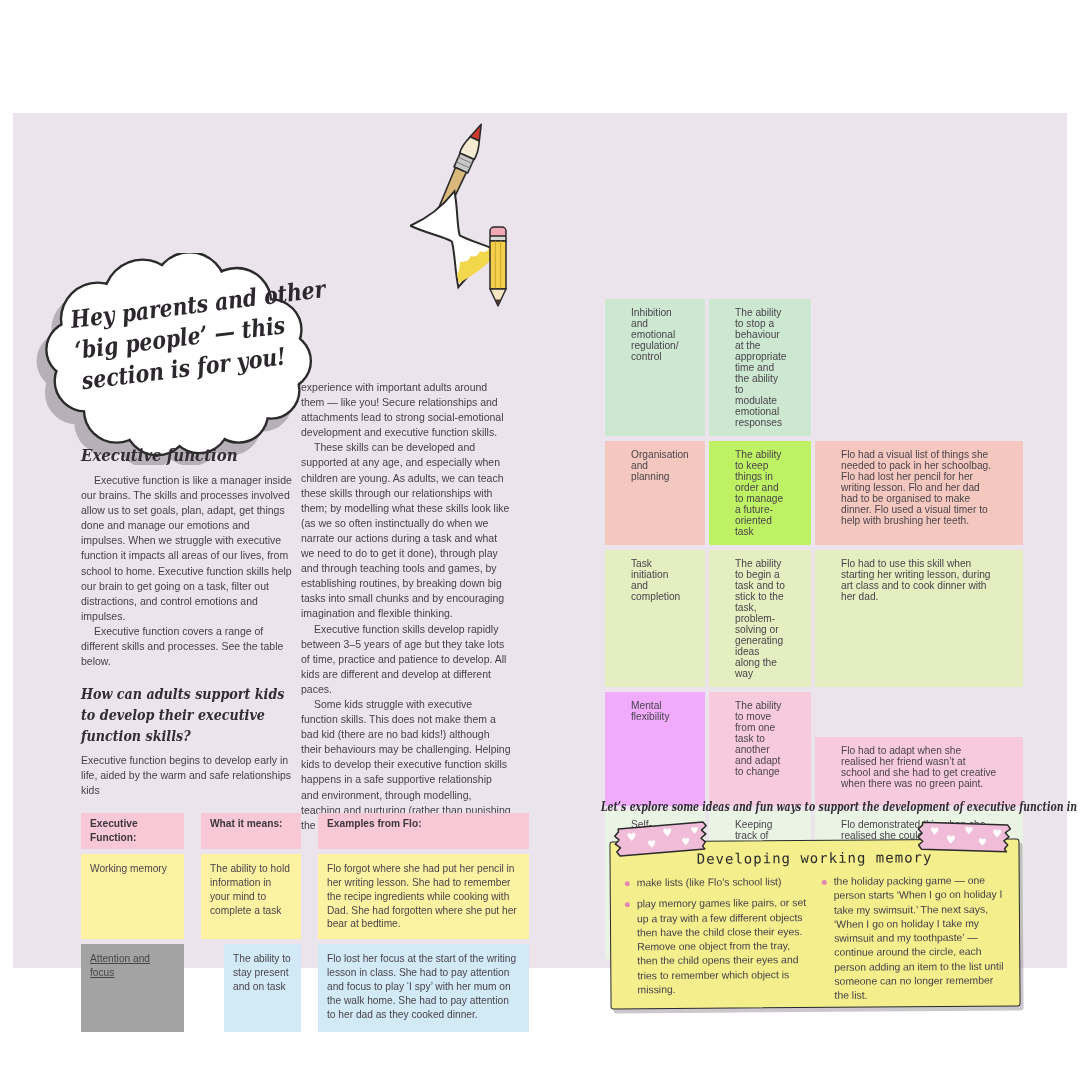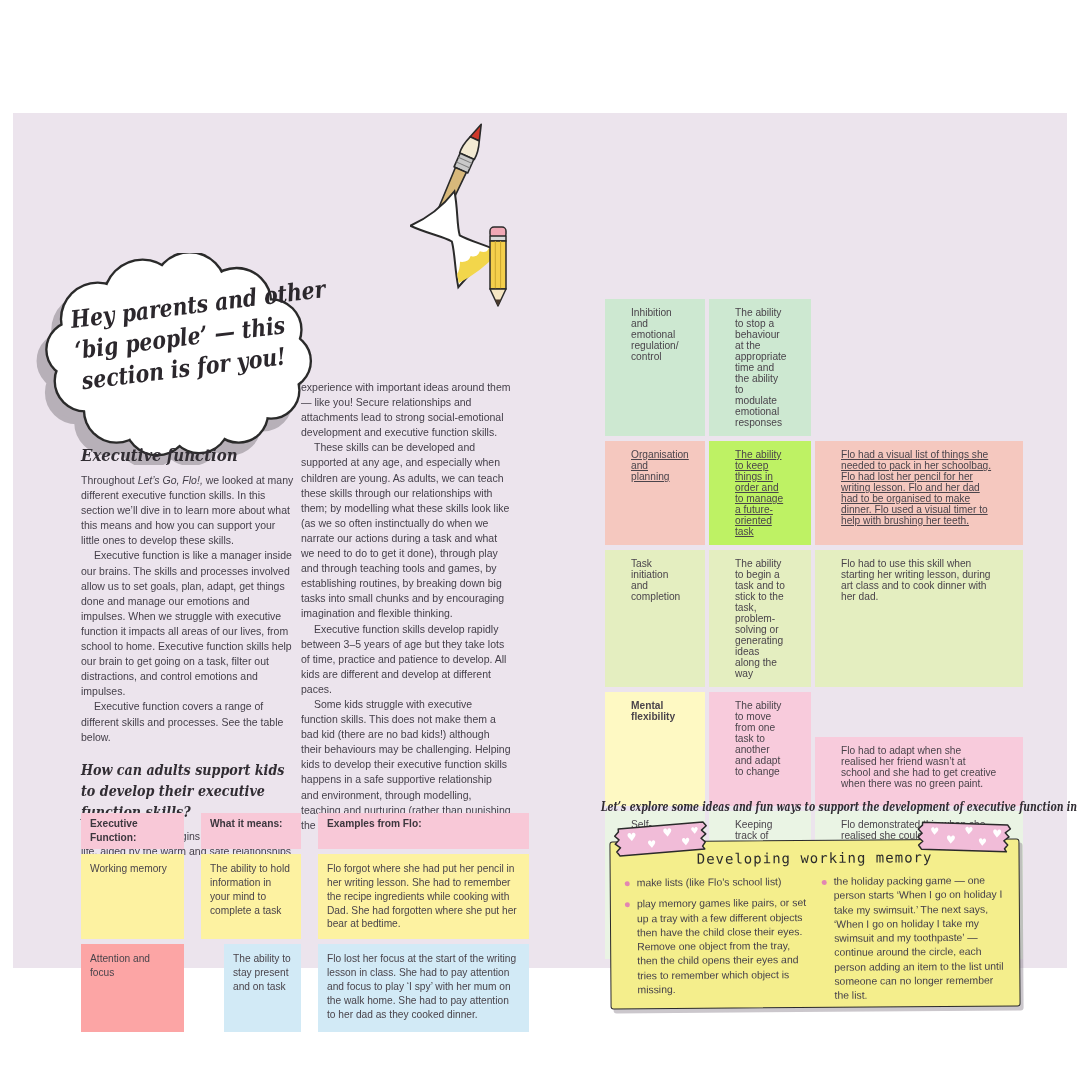--- a/index.html
+++ b/index.html
@@ -24,21 +24,21 @@
   .body-p{margin:0;font-size:10.5px;line-height:15.1px;color:#45404a;}
   .ind{text-indent:13px;}
   .h-exec{font-size:17px;line-height:22px;transform:scaleX(0.88);transform-origin:0 0;white-space:nowrap;margin:0 0 7px 0;}
   .h-how{font-size:15.5px;line-height:21px;width:260px;transform:scaleX(0.82);transform-origin:0 0;margin:14px 0 7px 0;}
 
   
   .skills-table{left:592px;top:186px;width:418px;}
   .srow{display:grid;grid-template-columns:100px 102px 208px;gap:4px;margin-bottom:5px;}
   .scell{padding:8px 26px;font-size:10.2px;line-height:11px;box-sizing:border-box;color:#4a444b;}
   .srow:nth-child(1) .scell{min-height:97px;}
-  .srow:nth-child(2) .scell{min-height:90px;text-decoration:underline;}
+  .srow:nth-child(2) .scell{min-height:90px;}
   .srow:nth-child(3) .scell{min-height:81px;}
   .srow:nth-child(4) .scell{min-height:69px;}
   .srow:nth-child(5) .scell{min-height:131px;}
 
   .explore{left:588px;top:686px;font-size:13px;line-height:16px;white-space:nowrap;
            transform:scaleX(0.72);transform-origin:0 0;}
 
   
   .flo-table{left:68px;top:700px;width:422px;}
   .frow{display:grid;grid-template-columns:103px 100px 211px;gap:17px;margin-bottom:5px;}
@@ -113,29 +113,28 @@
       <rect x="80" y="126" width="16" height="48" fill="#f4cf4c"></rect>
       <line x1="85.3" y1="126" x2="85.3" y2="174" stroke="#caa52f" stroke-width="1"></line>
       <line x1="90.6" y1="126" x2="90.6" y2="174" stroke="#caa52f" stroke-width="1"></line>
       <polygon points="80,174 96,174 88,191" fill="#f6e7c4"></polygon>
       <polygon points="85,184.5 91,184.5 88,191" fill="#4a3a2e" stroke="none"></polygon>
     </g>
   </svg>
 
   <div class="abs col-left">
     <h3 class="script h-exec">Executive function</h3>
-    <p class="body-p"><span>Throughout </span><i>Let’s Go, Flo!,</i><span> we looked at many different executive function skills. In this section we’ll dive in to learn more about what this means and how you can support your little ones to develop these skills.</span></p>
     <p class="body-p ind">Executive function is like a manager inside our brains. The skills and processes involved allow us to set goals, plan, adapt, get things done and manage our emotions and impulses. When we struggle with executive function it impacts all areas of our lives, from school to home. Executive function skills help our brain to get going on a task, filter out distractions, and control emotions and impulses.</p>
     <p class="body-p ind">Executive function covers a range of different skills and processes. See the table below.</p>
     <h3 class="script h-how">How can adults support kids to develop their executive function skills?</h3>
     <p class="body-p">Executive function begins to develop early in life, aided by the warm and safe relationships kids</p>
   </div>
 
   <div class="abs col-mid">
-    <p class="body-p">experience with important ideas around them — like you! Secure relationships and attachments lead to strong social-emotional development and executive function skills.</p>
+    <p class="body-p">experience with important adults around them — like you! Secure relationships and attachments lead to strong social-emotional development and executive function skills.</p>
     <p class="body-p ind">These skills can be developed and supported at any age, and especially when children are young. As adults, we can teach these skills through our relationships with them; by modelling what these skills look like (as we so often instinctually do when we narrate our actions during a task and what we need to do to get it done), through play and through teaching tools and games, by establishing routines, by breaking down big tasks into small chunks and by encouraging imagination and flexible thinking.</p>
     <p class="body-p ind">Executive function skills develop rapidly between 3–5 years of age but they take lots of time, practice and patience to develop. All kids are different and develop at different paces.</p>
     <p class="body-p ind">Some kids struggle with executive function skills. This does not make them a bad kid (there are no bad kids!) although their behaviours may be challenging. Helping kids to develop their executive function skills happens in a safe supportive relationship and environment, through modelling, teaching and nurturing (rather than punishing the tricky behaviours).</p>
   </div>
 
   <div class="abs skills-table">
     <div class="srow">
       <div class="scell" style="background-color: rgb(205, 232, 209);">Inhibition and emotional regulation/ control</div>
       <div class="scell" style="background-color: rgb(205, 232, 209);">The ability to stop a behaviour at the appropriate time and the ability to modulate emotional responses</div>
     </div>
@@ -143,21 +142,21 @@
       <div class="scell" style="background-color: rgb(245, 200, 191);">Organisation and planning</div>
       <div class="scell" style="background-color: #bef264;">The ability to keep things in order and to manage a future-oriented task</div>
       <div class="scell" style="background-color: rgb(245, 200, 191);">Flo had a visual list of things she needed to pack in her schoolbag. Flo had lost her pencil for her writing lesson. Flo and her dad had to be organised to make dinner. Flo used a visual timer to help with brushing her teeth.</div>
     </div>
     <div class="srow">
       <div class="scell" style="background-color: rgb(228, 238, 192);">Task initiation and completion</div>
       <div class="scell" style="background-color: rgb(228, 238, 192);">The ability to begin a task and to stick to the task, problem-solving or generating ideas along the way</div>
       <div class="scell" style="background-color: rgb(228, 238, 192);">Flo had to use this skill when starting her writing lesson, during art class and to cook dinner with her dad.</div>
     </div>
     <div class="srow">
-      <div class="scell" style="background-color: #fef9c3; font-weight: bold;">Mental flexibility</div>
+      <div class="scell" style="background-color: #f0abfc;">Mental flexibility</div>
       <div class="scell" style="background-color: rgb(248, 203, 220);">The ability to move from one task to another and adapt to change</div>
       <div class="scell" style="background-color: rgb(248, 203, 220); margin-top: 45px;">Flo had to adapt when she realised her friend wasn’t at school and she had to get creative when there was no green paint.</div>
     </div>
     <div class="srow">
       <div class="scell" style="background-color: rgb(234, 244, 228);">Self-monitoring</div>
       <div class="scell" style="background-color: rgb(234, 244, 228);">Keeping track of what you are doing/ monitoring your own performance and how you are feeling</div>
       <div class="scell" style="background-color: rgb(234, 244, 228);">Flo demonstrated this when she realised she couldn’t tie her shoelaces and needed help. She demonstrated this every time she checked in with herself to identify how she was feeling (for example her fear let her know she needed her night light, her anger let her know she needed to use calm-down tools). She used a timer to monitor her teeth brushing at night.</div>
     </div>
   </div>
 
@@ -168,21 +167,21 @@
       <div class="fcell" style="background-color: rgb(248, 200, 215);">Executive Function:</div>
       <div class="fcell" style="background-color: rgb(248, 200, 215);">What it means:</div>
       <div class="fcell" style="background-color: rgb(248, 200, 215);">Examples from Flo:</div>
     </div>
     <div class="frow r1">
       <div class="fcell" style="background-color: rgb(253, 242, 161);">Working memory</div>
       <div class="fcell" style="background-color: rgb(253, 242, 161);">The ability to hold information in your mind to complete a task</div>
       <div class="fcell" style="background-color: rgb(253, 242, 161);">Flo forgot where she had put her pencil in her writing lesson. She had to remember the recipe ingredients while cooking with Dad. She had forgotten where she put her bear at bedtime.</div>
     </div>
     <div class="frow r2">
-      <div class="fcell" style="background-color: #fca5a5;">Attention and focus</div>
+      <div class="fcell" style="background-color: #a3a3a3; text-decoration: underline;">Attention and focus</div>
       <div class="fcell" style="background-color: rgb(210, 234, 246); margin-left: 23px;">The ability to stay present and on task</div>
       <div class="fcell" style="background-color: rgb(210, 234, 246);">Flo lost her focus at the start of the writing lesson in class. She had to pay attention and focus to play ‘I spy’ with her mum on the walk home. She had to pay attention to her dad as they cooked dinner.</div>
     </div>
   </div>
 
   <div class="abs sticky" style="background-color: rgb(244, 238, 140);">
     <div class="sticky-title">Developing working memory</div>
     <div class="sticky-cols">
       <div class="scol">
         <div class="bullet-item">

